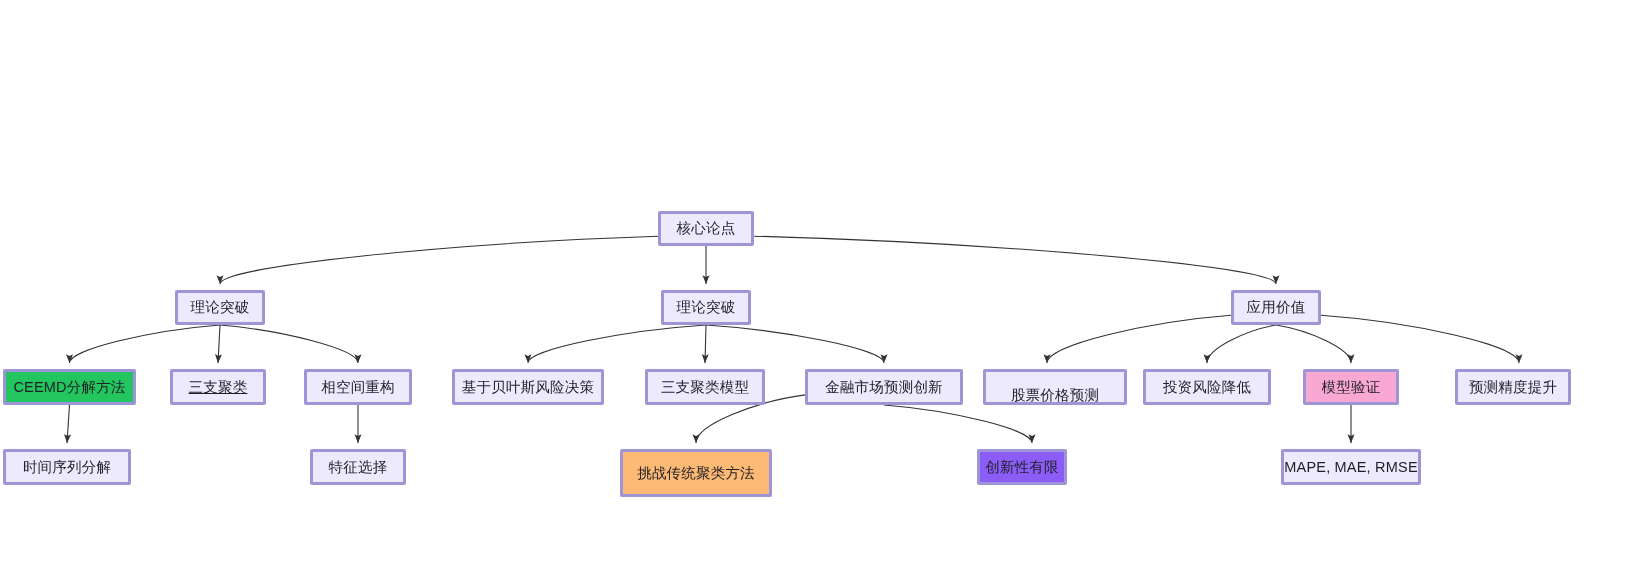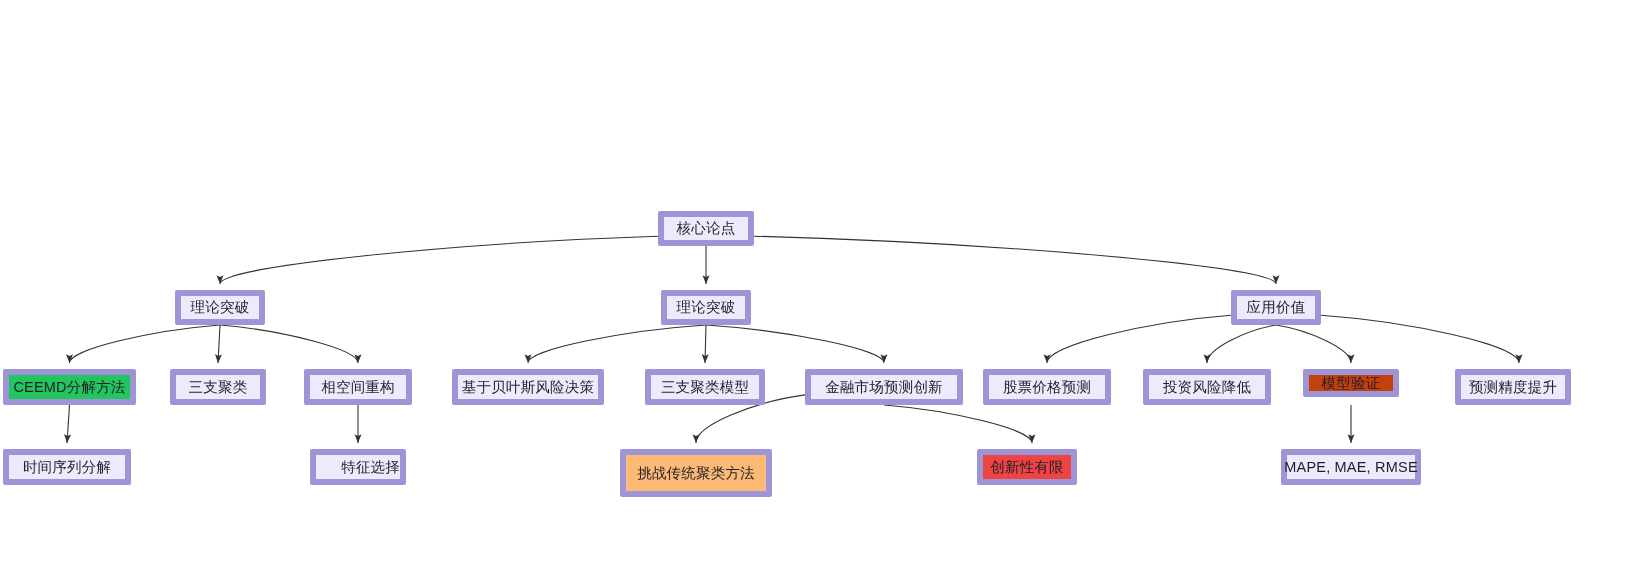--- a/index.html
+++ b/index.html
@@ -20,21 +20,21 @@
     left: 0;
     top: 0;
     width: 1628px;
     height: 576px;
     pointer-events: none;
   }
   .node {
     position: absolute;
     box-sizing: border-box;
     background: #eceafc;
-    border: 6px solid #701a75;
+    border: 3px solid #701a75;
     border-radius: 2px;
     display: flex;
     align-items: center;
     justify-content: center;
     color: #1f1f28;
     font-size: 14.5px;
     line-height: 1;
     white-space: nowrap;
     letter-spacing: 0.2px;
   }
@@ -82,56 +82,56 @@
       </div>
       <div class="node" style="left: 661px; top: 290px; width: 90px; height: 35px; background: rgb(236, 234, 252); border-color: rgb(158, 149, 214); color: rgb(31, 31, 40); justify-content: center;">
         <span class="node-label">理论突破</span>
       </div>
       <div class="node" style="left: 1231px; top: 290px; width: 90px; height: 35px; background: rgb(236, 234, 252); border-color: rgb(158, 149, 214); color: rgb(31, 31, 40);">
         <span class="node-label">应用价值</span>
       </div>
       <div class="node" style="left: 3px; top: 369px; width: 133px; height: 36px; background: #22c55e; border-color: rgb(158, 149, 214); color: rgb(31, 31, 40);">
         <span class="node-label">CEEMD分解方法</span>
       </div>
-      <div class="node" style="left: 170px; top: 369px; width: 96px; height: 36px; background: rgb(236, 234, 252); border-color: rgb(158, 149, 214); color: rgb(31, 31, 40);">
+      <div class="node" style="left: 170px; top: 369px; width: 96px; height: 36px; background: rgb(236, 234, 252); border-color: rgb(158, 149, 214); color: rgb(31, 31, 40); text-decoration: underline;">
         <span class="node-label">三支聚类</span>
       </div>
       <div class="node" style="left: 304px; top: 369px; width: 108px; height: 36px; background: rgb(236, 234, 252); border-color: rgb(158, 149, 214); color: rgb(31, 31, 40);">
         <span class="node-label">相空间重构</span>
       </div>
       <div class="node" style="left: 452px; top: 369px; width: 152px; height: 36px; background: rgb(236, 234, 252); border-color: rgb(158, 149, 214); color: rgb(31, 31, 40);">
         <span class="node-label">基于贝叶斯风险决策</span>
       </div>
       <div class="node" style="left: 645px; top: 369px; width: 120px; height: 36px; background: rgb(236, 234, 252); border-color: rgb(158, 149, 214); color: rgb(31, 31, 40);">
         <span class="node-label">三支聚类模型</span>
       </div>
       <div class="node" style="left: 805px; top: 369px; width: 158px; height: 36px; background: rgb(236, 234, 252); border-color: rgb(158, 149, 214); color: rgb(31, 31, 40);">
         <span class="node-label">金融市场预测创新</span>
       </div>
-      <div class="node" style="left: 983px; top: 369px; width: 128px; height: 36px; background: rgb(236, 234, 252); border-color: rgb(158, 149, 214); color: rgb(31, 31, 40);">
+      <div class="node" style="left: 983px; top: 369px; width: 144px; height: 36px; background: rgb(236, 234, 252); border-color: rgb(158, 149, 214); color: rgb(31, 31, 40); align-items: flex-end;">
         <span class="node-label">股票价格预测</span>
       </div>
       <div class="node" style="left: 1143px; top: 369px; width: 128px; height: 36px; background: rgb(236, 234, 252); border-color: rgb(158, 149, 214); color: rgb(31, 31, 40);">
         <span class="node-label">投资风险降低</span>
       </div>
-      <div class="node" style="left: 1303px; top: 369px; width: 96px; height: 28px; background: #c2410c; border-color: rgb(158, 149, 214); color: rgb(31, 31, 40);">
+      <div class="node" style="left: 1303px; top: 369px; width: 96px; height: 36px; background: #f9a8d4; border-color: rgb(158, 149, 214); color: rgb(31, 31, 40);">
         <span class="node-label">模型验证</span>
       </div>
       <div class="node" style="left: 1455px; top: 369px; width: 116px; height: 36px; background: rgb(236, 234, 252); border-color: rgb(158, 149, 214); color: rgb(31, 31, 40);">
         <span class="node-label">预测精度提升</span>
       </div>
       <div class="node" style="left: 3px; top: 449px; width: 128px; height: 36px; background: rgb(236, 234, 252); border-color: rgb(158, 149, 214); color: rgb(31, 31, 40);">
         <span class="node-label">时间序列分解</span>
       </div>
-      <div class="node" style="left: 310px; top: 449px; width: 96px; height: 36px; background: rgb(236, 234, 252); border-color: rgb(158, 149, 214); color: rgb(31, 31, 40); justify-content: flex-end;">
+      <div class="node" style="left: 310px; top: 449px; width: 96px; height: 36px; background: rgb(236, 234, 252); border-color: rgb(158, 149, 214); color: rgb(31, 31, 40);">
         <span class="node-label">特征选择</span>
       </div>
       <div class="node" style="left: 620px; top: 449px; width: 152px; height: 48px; background: #fdba74; border-color: rgb(158, 149, 214); color: rgb(31, 31, 40);">
         <span class="node-label">挑战传统聚类方法</span>
       </div>
-      <div class="node" style="left: 977px; top: 449px; width: 100px; height: 36px; background: #ef4444; border-color: rgb(158, 149, 214); color: rgb(31, 31, 40);">
+      <div class="node" style="left: 977px; top: 449px; width: 90px; height: 36px; background: #8b5cf6; border-color: rgb(158, 149, 214); color: rgb(31, 31, 40);">
         <span class="node-label">创新性有限</span>
       </div>
       <div class="node" style="left: 1281px; top: 449px; width: 140px; height: 36px; background: rgb(236, 234, 252); border-color: rgb(158, 149, 214); color: rgb(31, 31, 40);">
         <span class="node-label">MAPE, MAE, RMSE</span>
       </div>
     </div>
 </div>
 
 </body></html>

